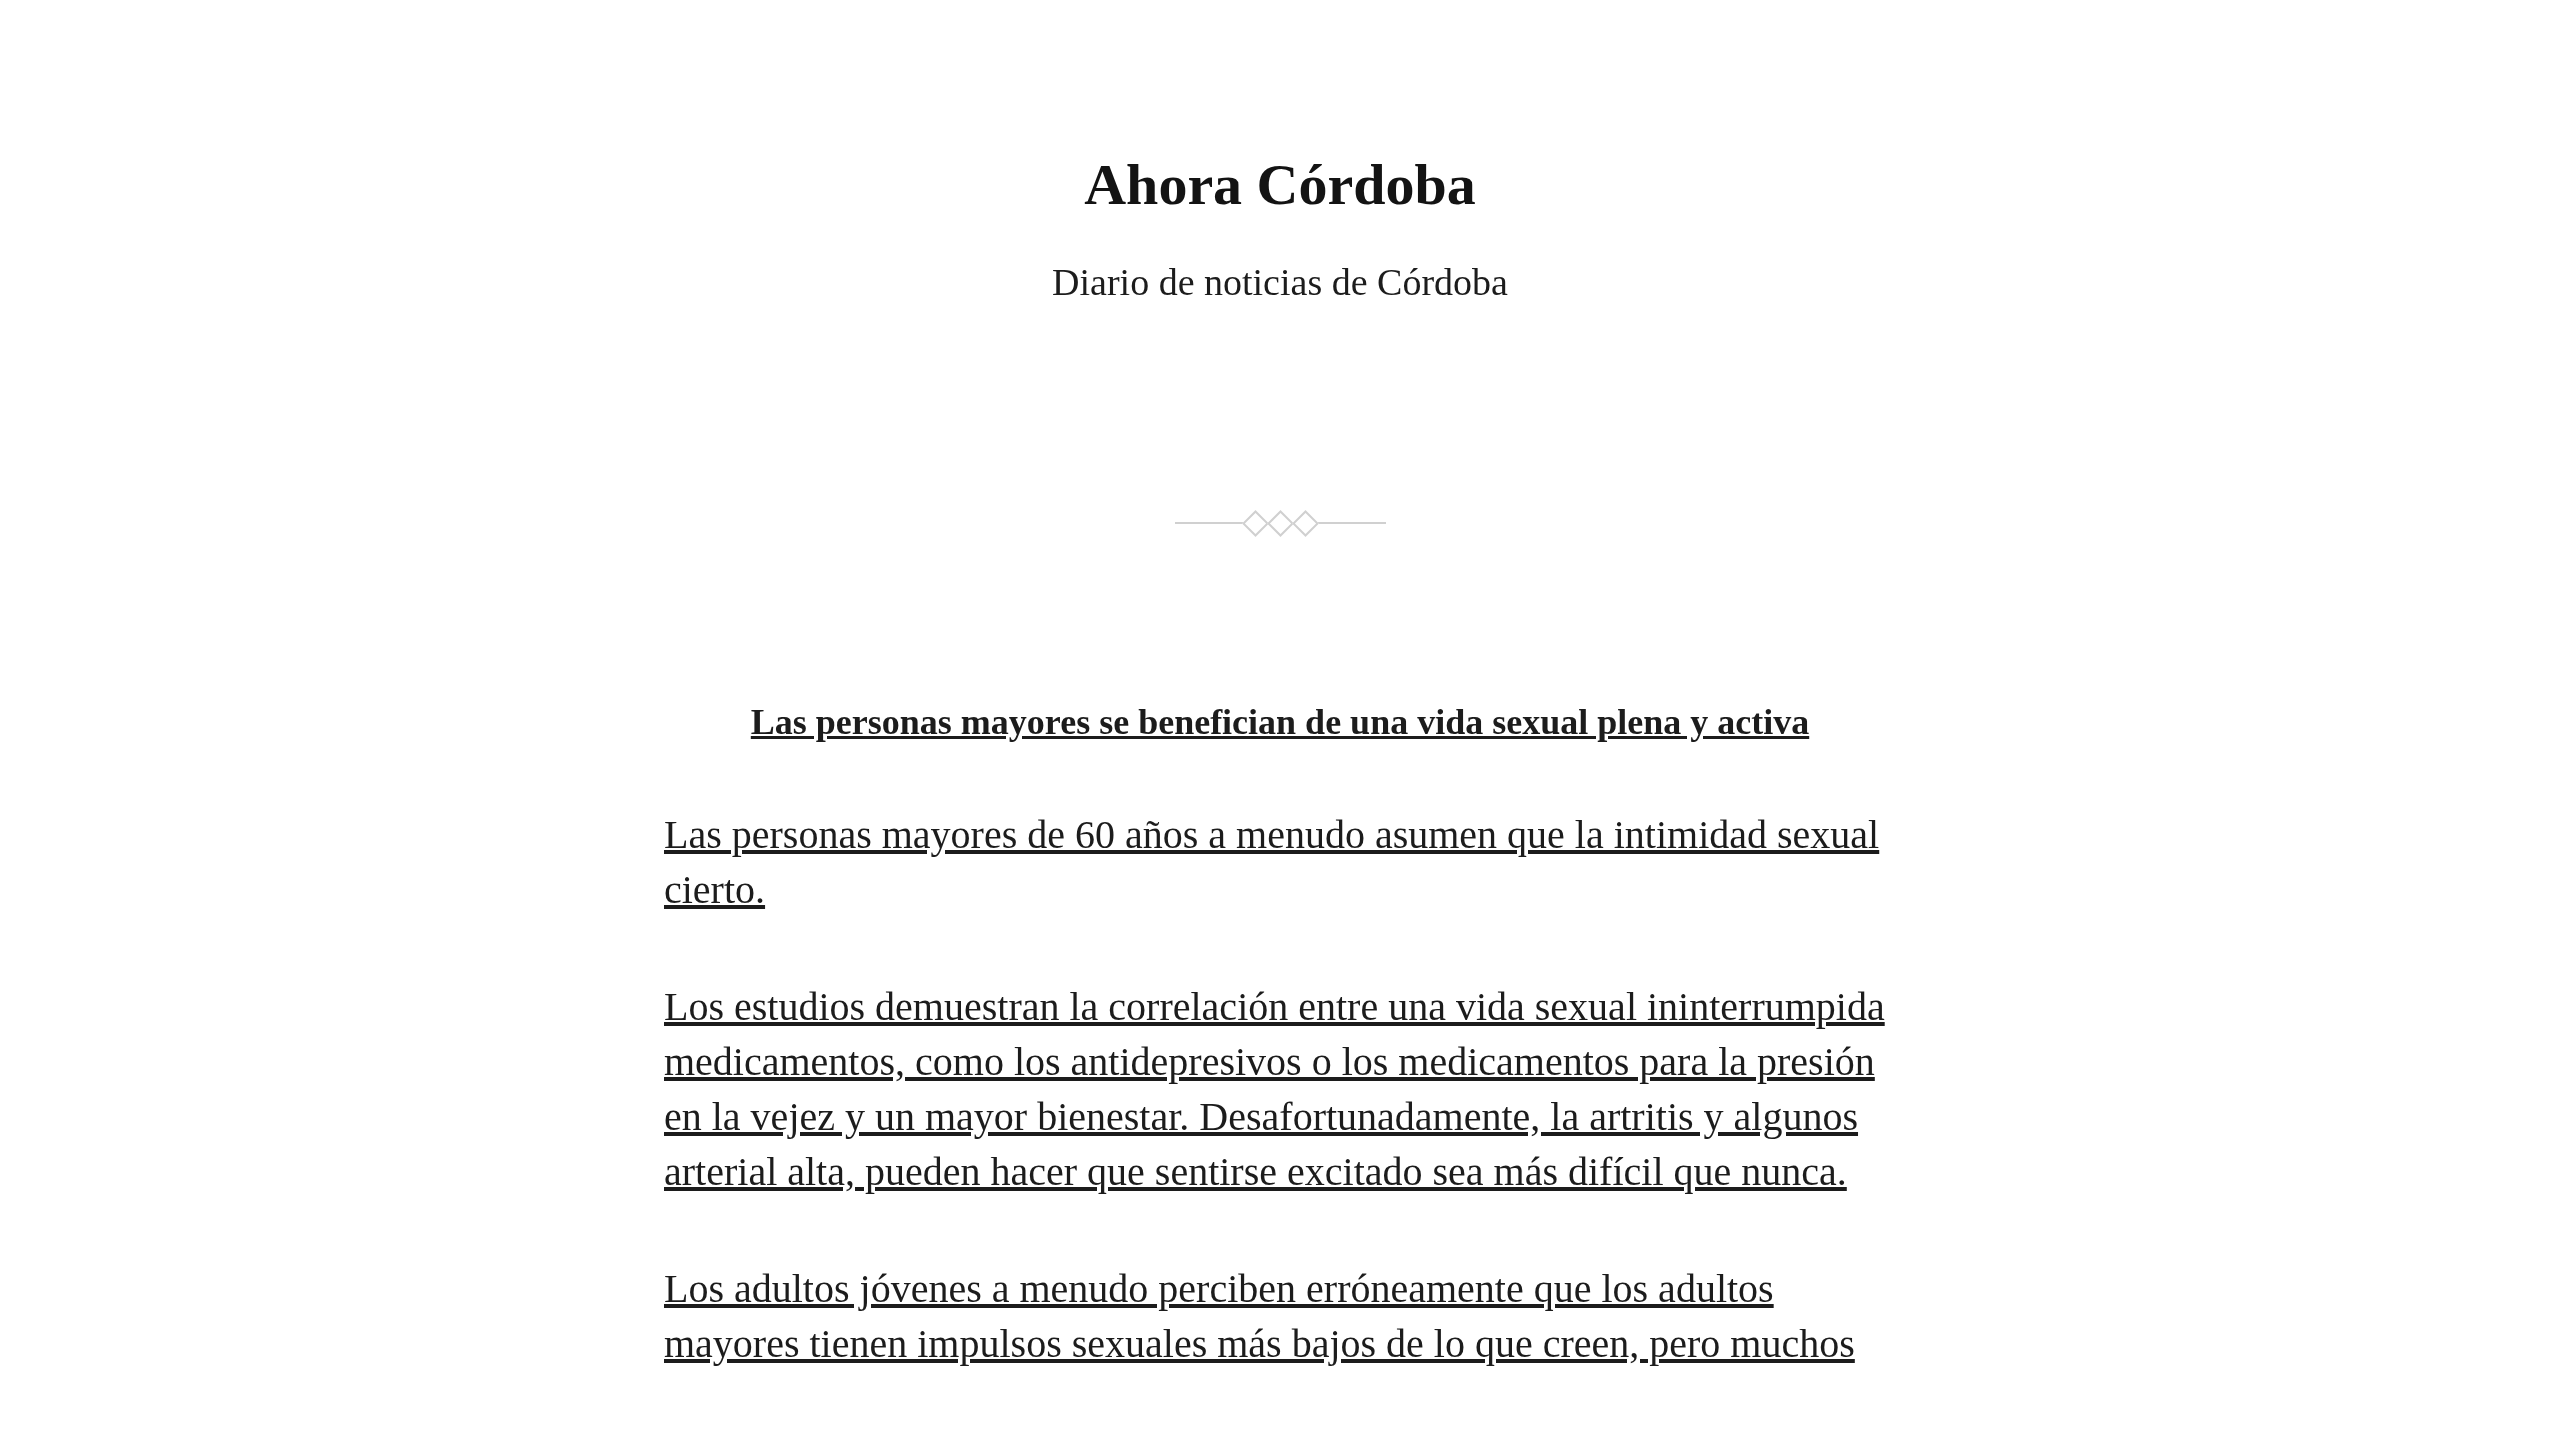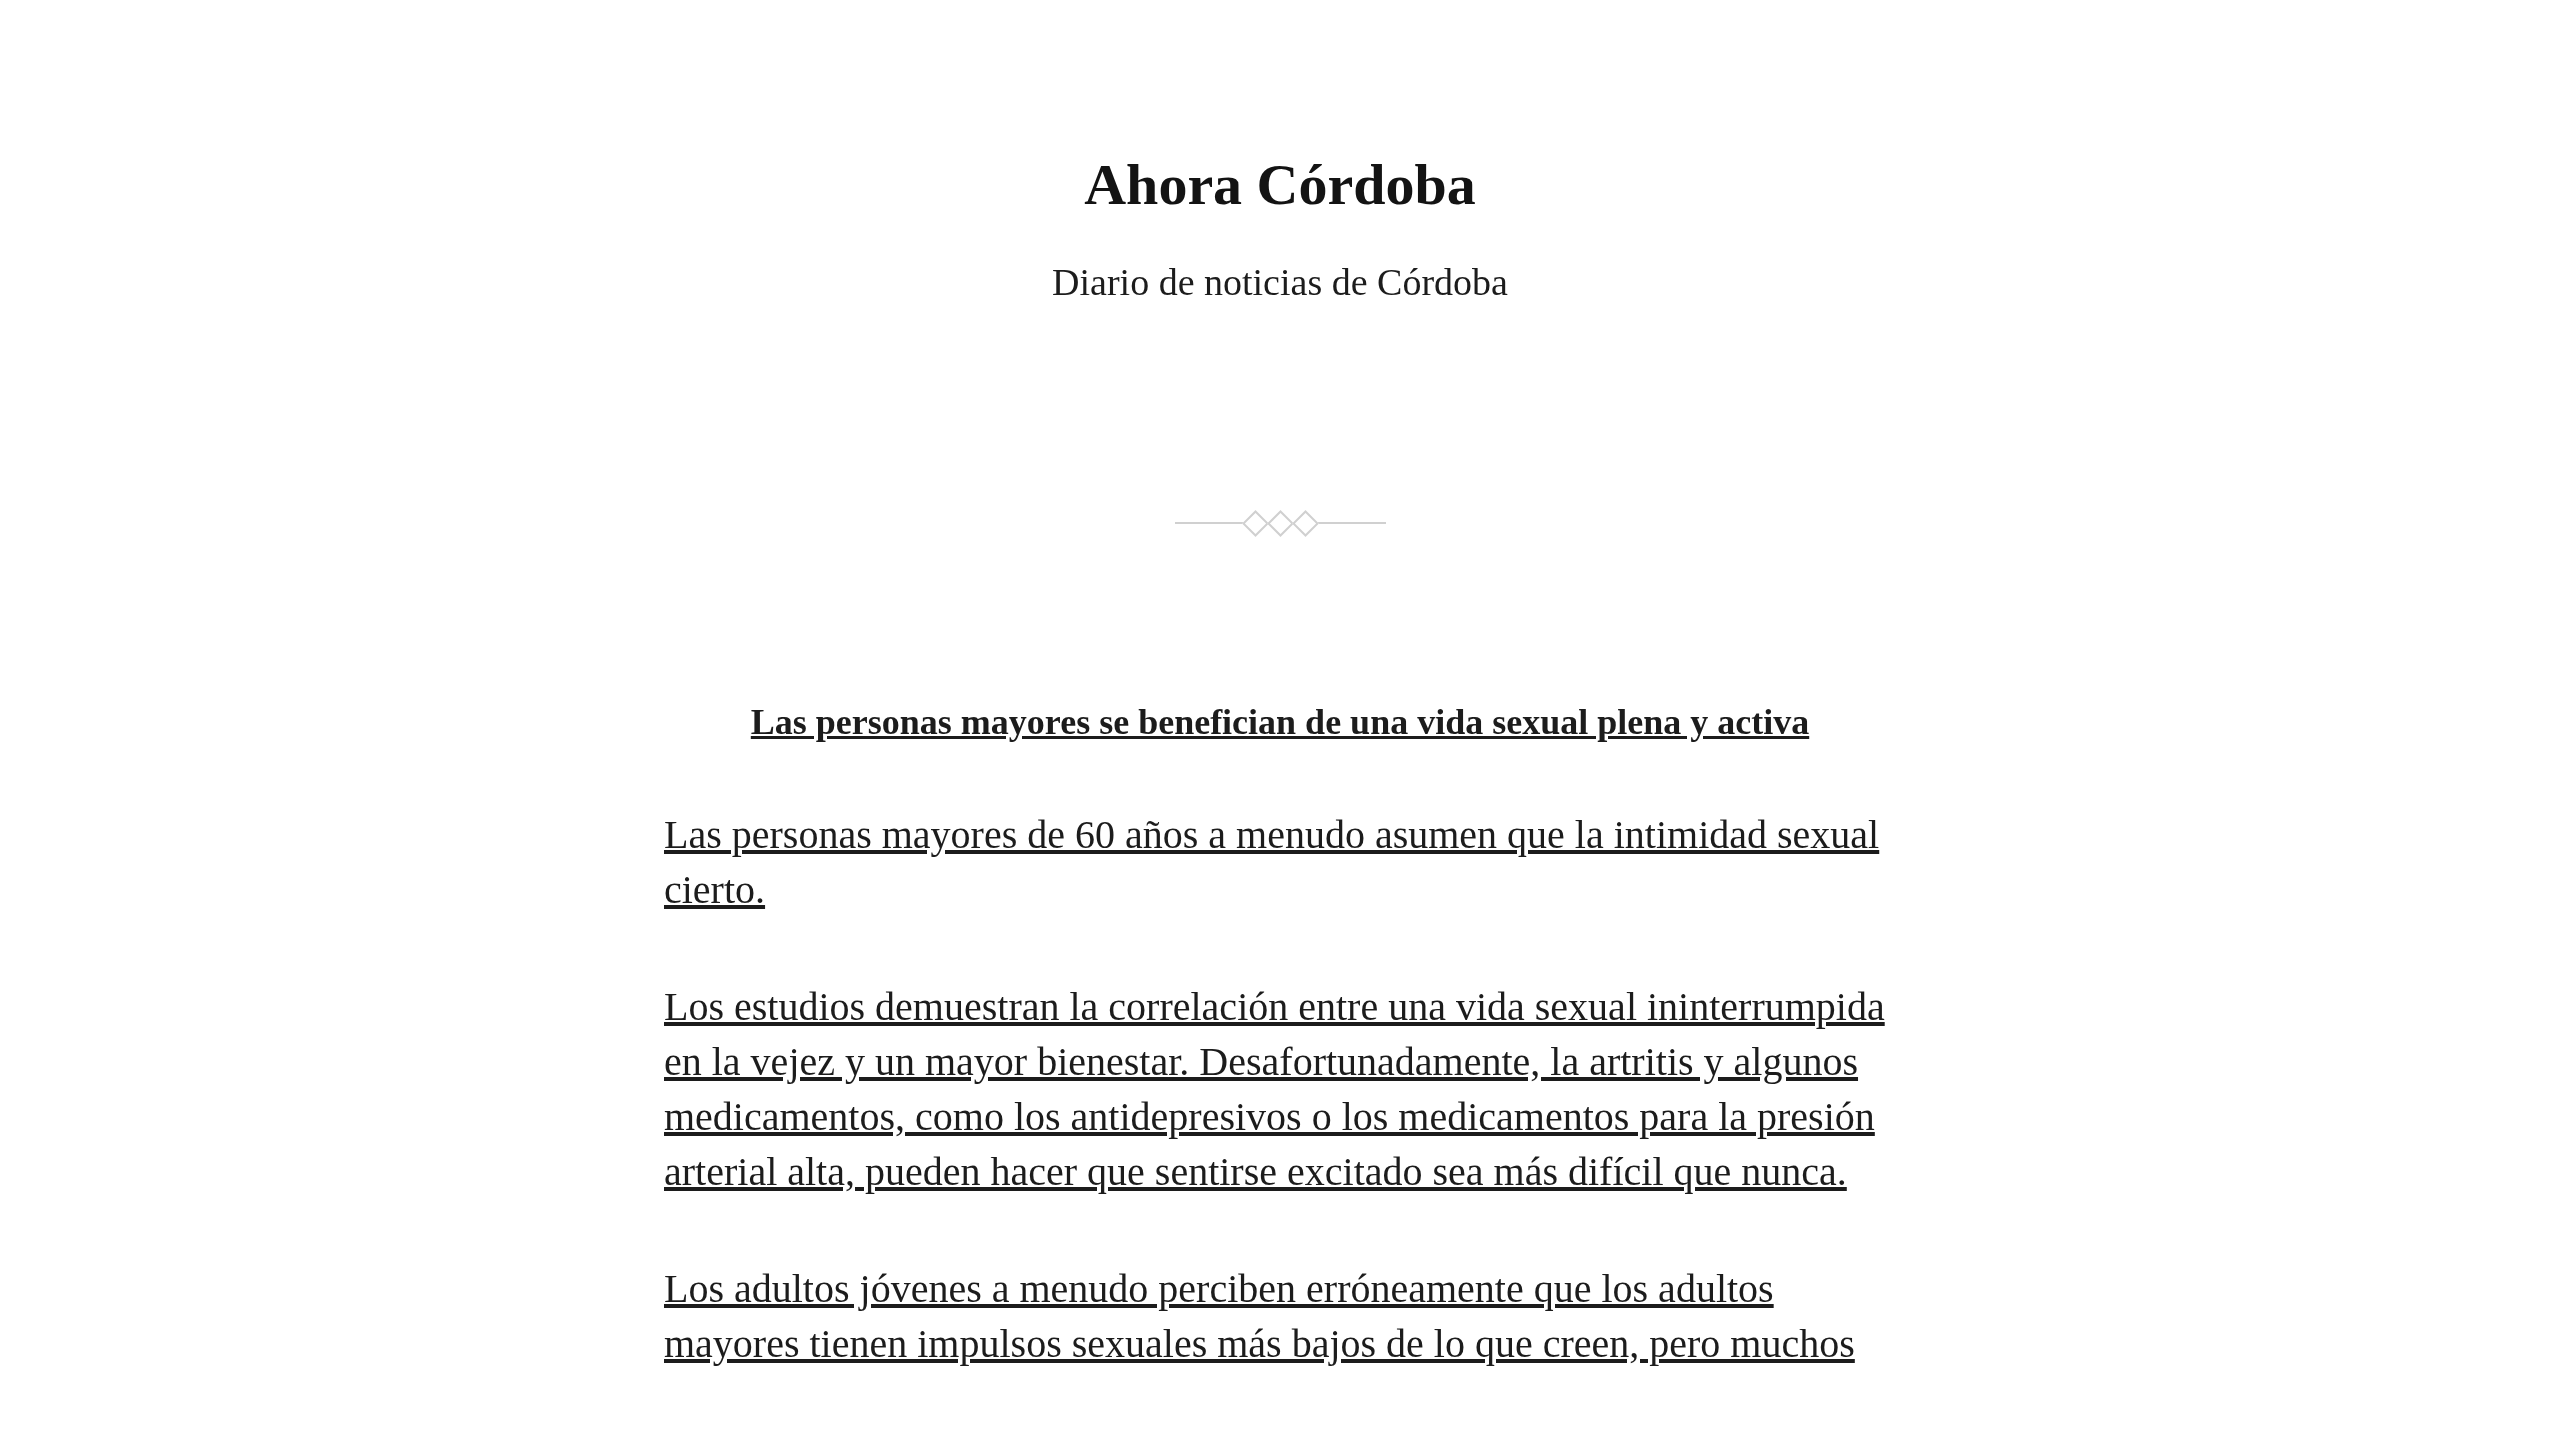--- a/index.html
+++ b/index.html
@@ -102,22 +102,22 @@
 
   <main class="content">
     <h2 class="headline">Las personas mayores se benefician de una vida sexual plena y activa</h2>
     <div>
         <p class="paragraph">
           <span class="line">Las personas mayores de 60 años a menudo asumen que la intimidad sexual</span>
           <span class="line">cierto.</span>
         </p>
         <p class="paragraph">
           <span class="line">Los estudios demuestran la correlación entre una vida sexual ininterrumpida</span>
+          <span class="line">medicamentos, como los antidepresivos o los medicamentos para la presión</span>
           <span class="line">en la vejez y un mayor bienestar. Desafortunadamente, la artritis y algunos</span>
-          <span class="line">medicamentos, como los antidepresivos o los medicamentos para la presión</span>
           <span class="line">arterial alta, pueden hacer que sentirse excitado sea más difícil que nunca.</span>
         </p>
         <p class="paragraph">
           <span class="line">Los adultos jóvenes a menudo perciben erróneamente que los adultos</span>
           <span class="line">mayores tienen impulsos sexuales más bajos de lo que creen, pero muchos</span>
         </p>
       </div>
   </main>
 
 </div>

